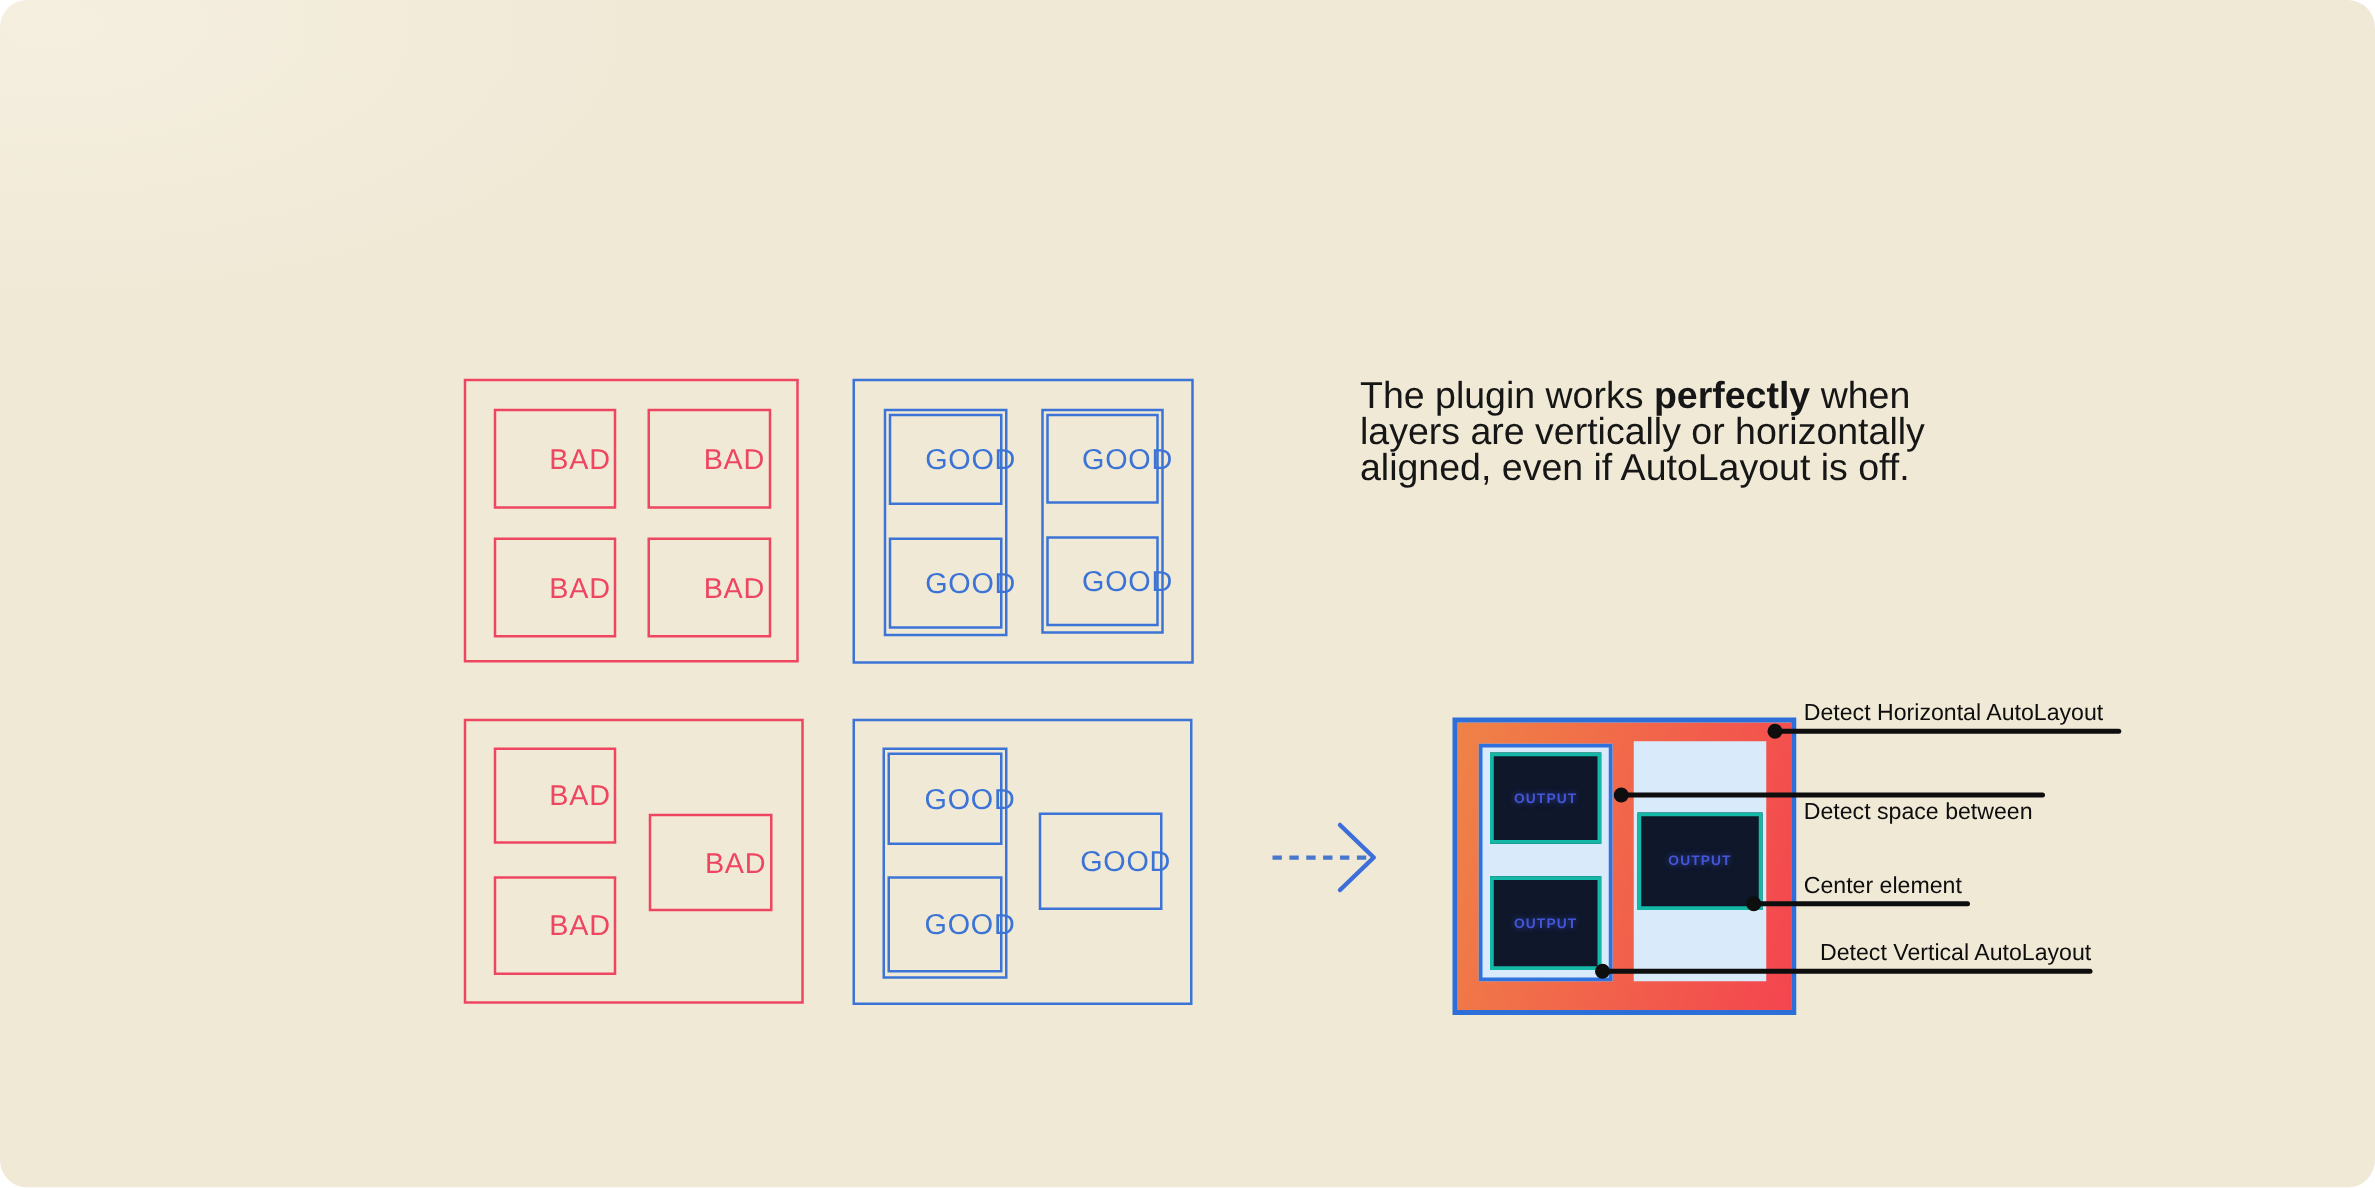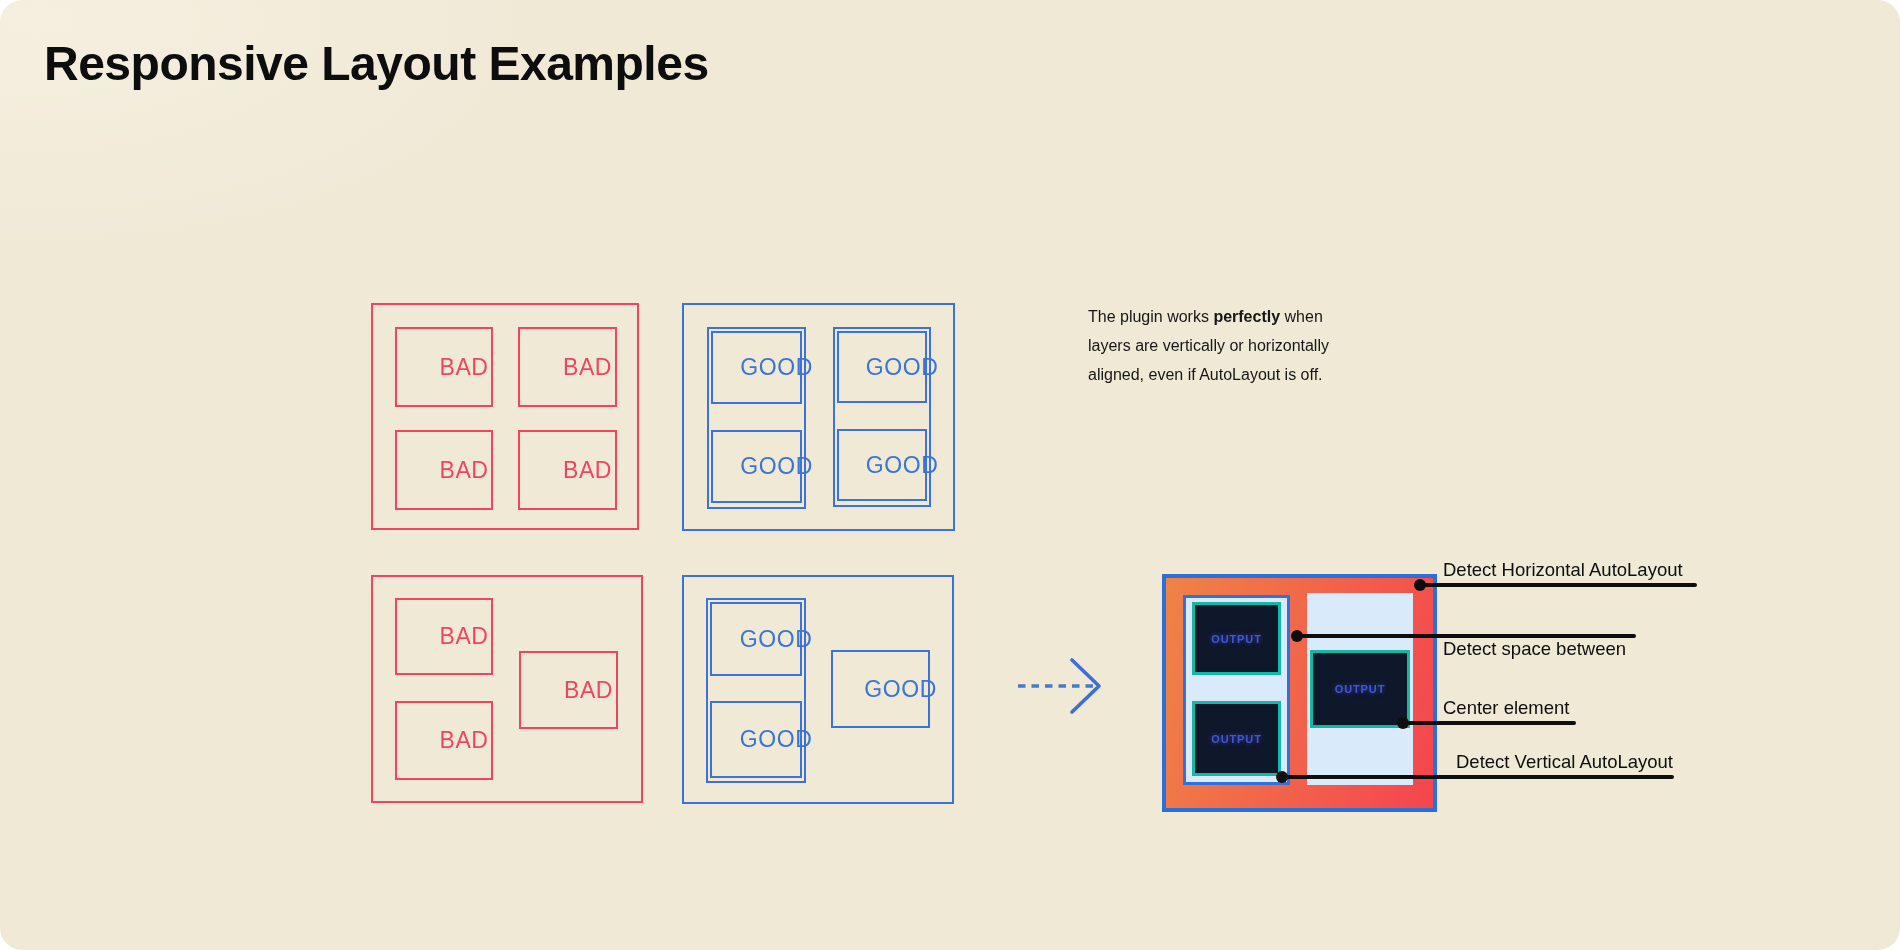--- a/index.html
+++ b/index.html
@@ -18,21 +18,21 @@
   .ex.red{border-color:#ee4560;}
   .ex.blue{border-color:#3b74d6;}
   .cell{position:absolute;border:2px solid;box-sizing:border-box;
         display:flex;align-items:center;justify-content:center;
         font-size:23px;letter-spacing:0.6px;padding-left:40px;}
   .cell.red{border-color:#ee4560;color:#ee4560;}
   .cell.blue{border-color:#3b74d6;color:#3b74d6;}
   .group{position:absolute;border:2px solid #3b74d6;box-sizing:border-box;}
   
   .desc{position:absolute;left:1088px;top:302px;width:470px;color:#161616;
-        font-size:16px;line-height:29px;}
+        font-size:30px;line-height:29px;}
   .desc p{margin:0;white-space:pre-line;}
   .desc p + p{margin-top:29px;}
   .desc b{font-weight:700;}
   
   .frame{position:absolute;left:1162px;top:574px;width:275px;height:238px;
          box-sizing:border-box;border:4px solid #2d6fd9;
          background:linear-gradient(105deg,#ef8346 0%,#f4454f 100%);}
   .panel{position:absolute;background:#d9eafb;box-sizing:border-box;}
   .panel.bordered{border:3px solid #2f72dd;}
   .darkbox{position:absolute;box-sizing:border-box;border:3px solid #14b8a6;
@@ -43,21 +43,20 @@
   .ann-line{position:absolute;height:4px;background:#0e0e0e;border-radius:2px;}
   .ann-dot{position:absolute;left:-1px;top:-4px;width:12px;height:12px;border-radius:50%;background:#0e0e0e;}
   .ann-label{position:absolute;left:1443px;font-size:18.5px;line-height:24px;color:#0e0e0e;font-weight:500;}
   .arrow{position:absolute;left:1008px;top:648px;}
 </style>
 </head>
 <body>
 
 <div class="canvas">
 
-  <h1 class="title">Responsive Layout Examples</h1>
 
   <div class="ex red" style="left:371px;top:303px;width:268px;height:227px;">
     <div class="cell red" style="left:22px;top:22px;width:98px;height:80px;">BAD</div>
     <div class="cell red" style="left:145px;top:22px;width:99px;height:80px;">BAD</div>
     <div class="cell red" style="left:22px;top:125px;width:98px;height:80px;">BAD</div>
     <div class="cell red" style="left:145px;top:125px;width:99px;height:80px;">BAD</div>
   </div>
 
   <div class="ex blue" style="left:682px;top:303px;width:273px;height:228px;">
     <div class="group" style="left:23px;top:22px;width:99px;height:182px;">

